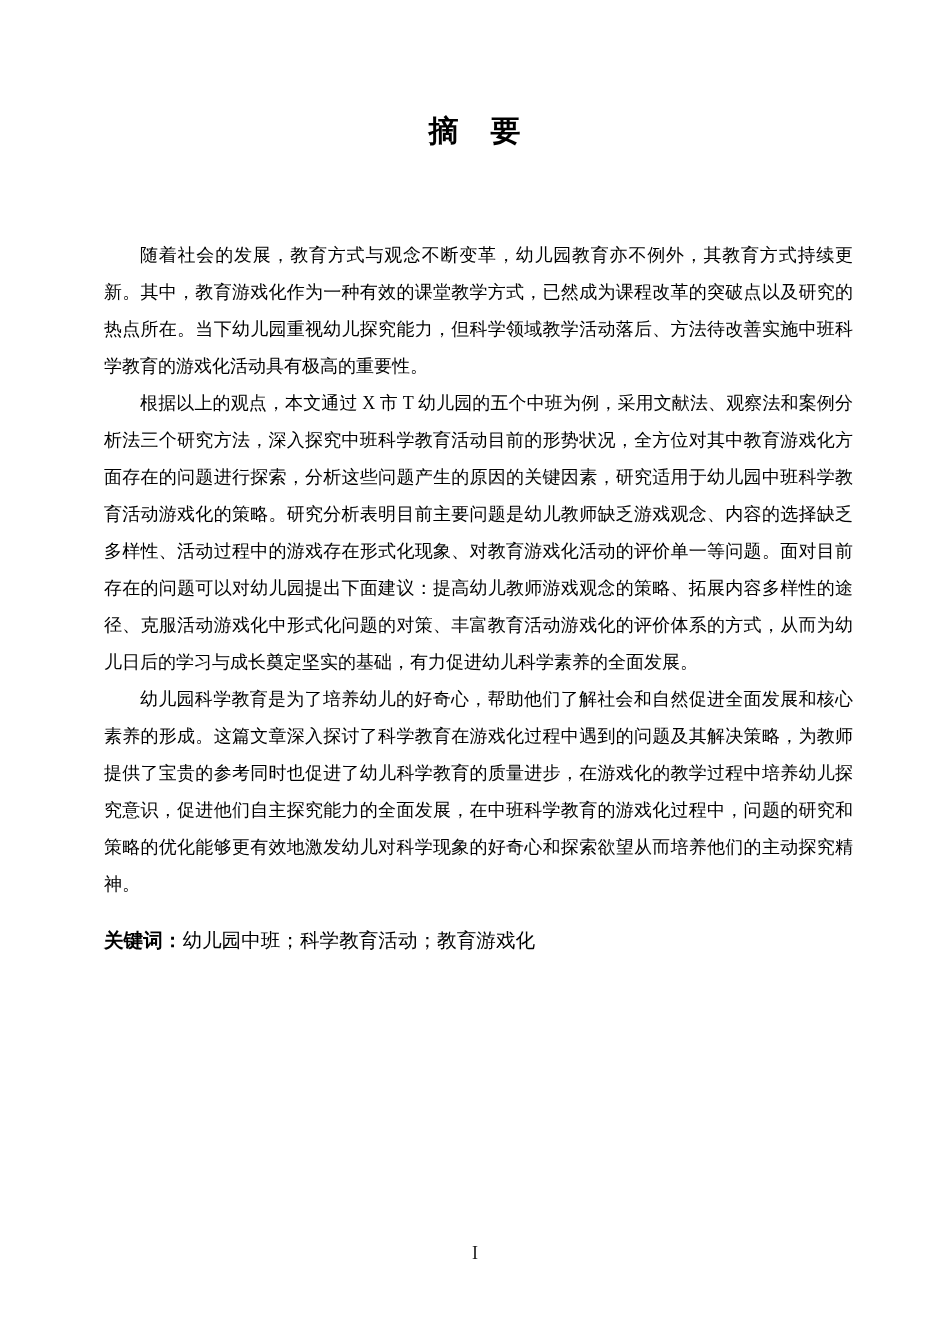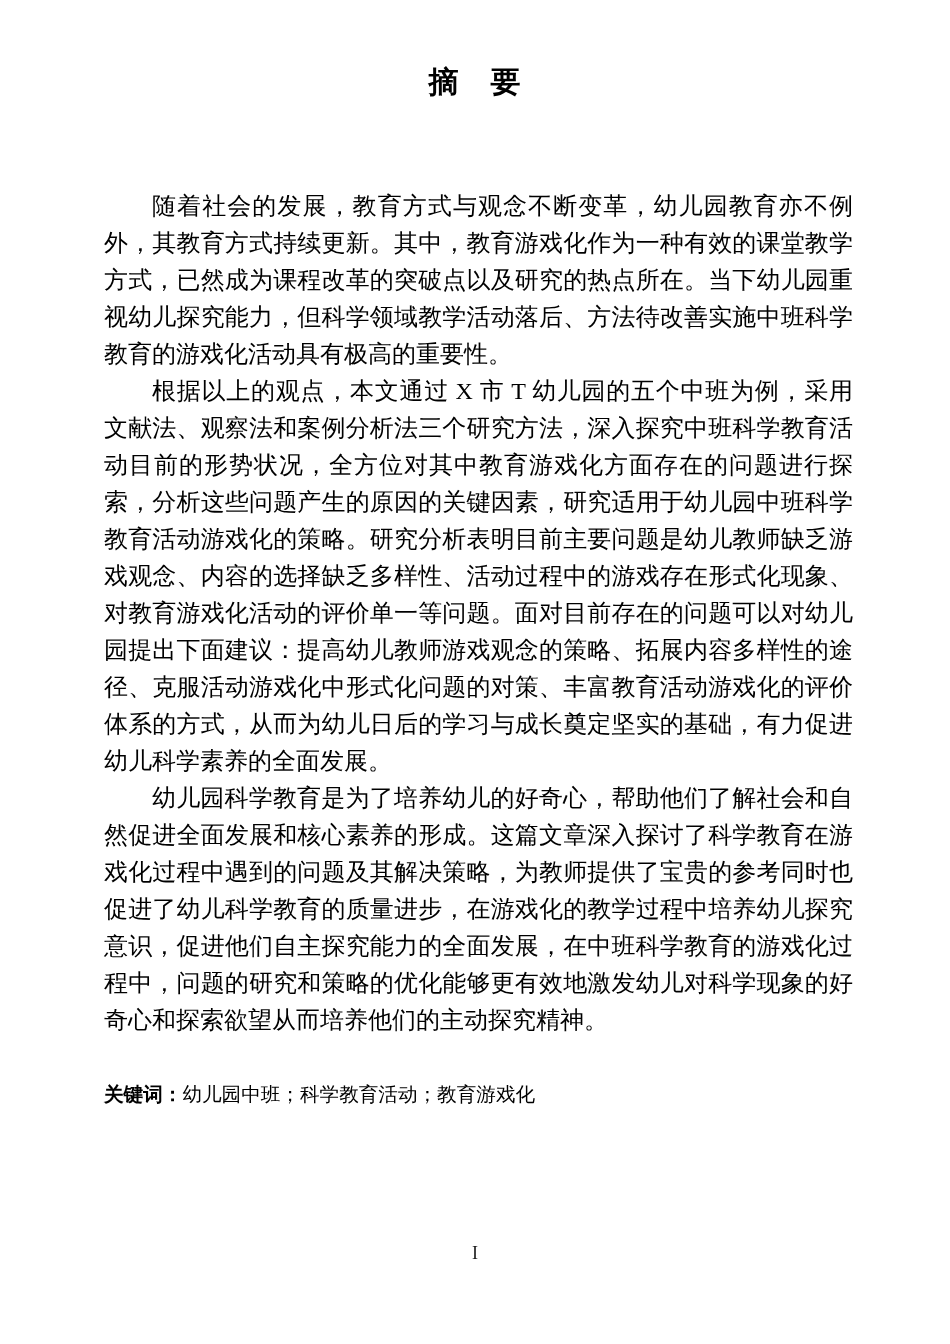--- a/index.html
+++ b/index.html
@@ -12,43 +12,43 @@
     width: 950px;
     height: 1344px;
     margin: 0 auto;
     background: #ffffff;
     color: #000000;
     font-family: "Liberation Serif", "DejaVu Serif", serif;
     overflow: hidden;
   }
   .abstract-title {
     margin: 0;
-    padding-top: 64px;
+    padding-top: 113px;
     text-align: center;
     font-family: "Liberation Sans", "DejaVu Sans", sans-serif;
     font-weight: bold;
     font-size: 30px;
     line-height: 36px;
     letter-spacing: 1px;
     color: #000000;
   }
   .body-text {
     margin: 88px 97px 0 104px;
-    font-size: 24px;
+    font-size: 18px;
     line-height: 37px;
     text-align: justify;
     text-justify: inter-ideograph;
   }
   .body-text p {
     margin: 0;
     padding: 0;
     text-indent: 2em;
   }
   .keywords-line {
-    margin: 37px 97px 0 104px;
+    margin: 19px 97px 0 104px;
     font-size: 19.6px;
     line-height: 37px;
     text-align: justify;
   }
   .keywords-label {
     font-family: "Liberation Sans", "DejaVu Sans", sans-serif;
     font-weight: bold;
   }
   .keywords-text {
     font-weight: normal;

